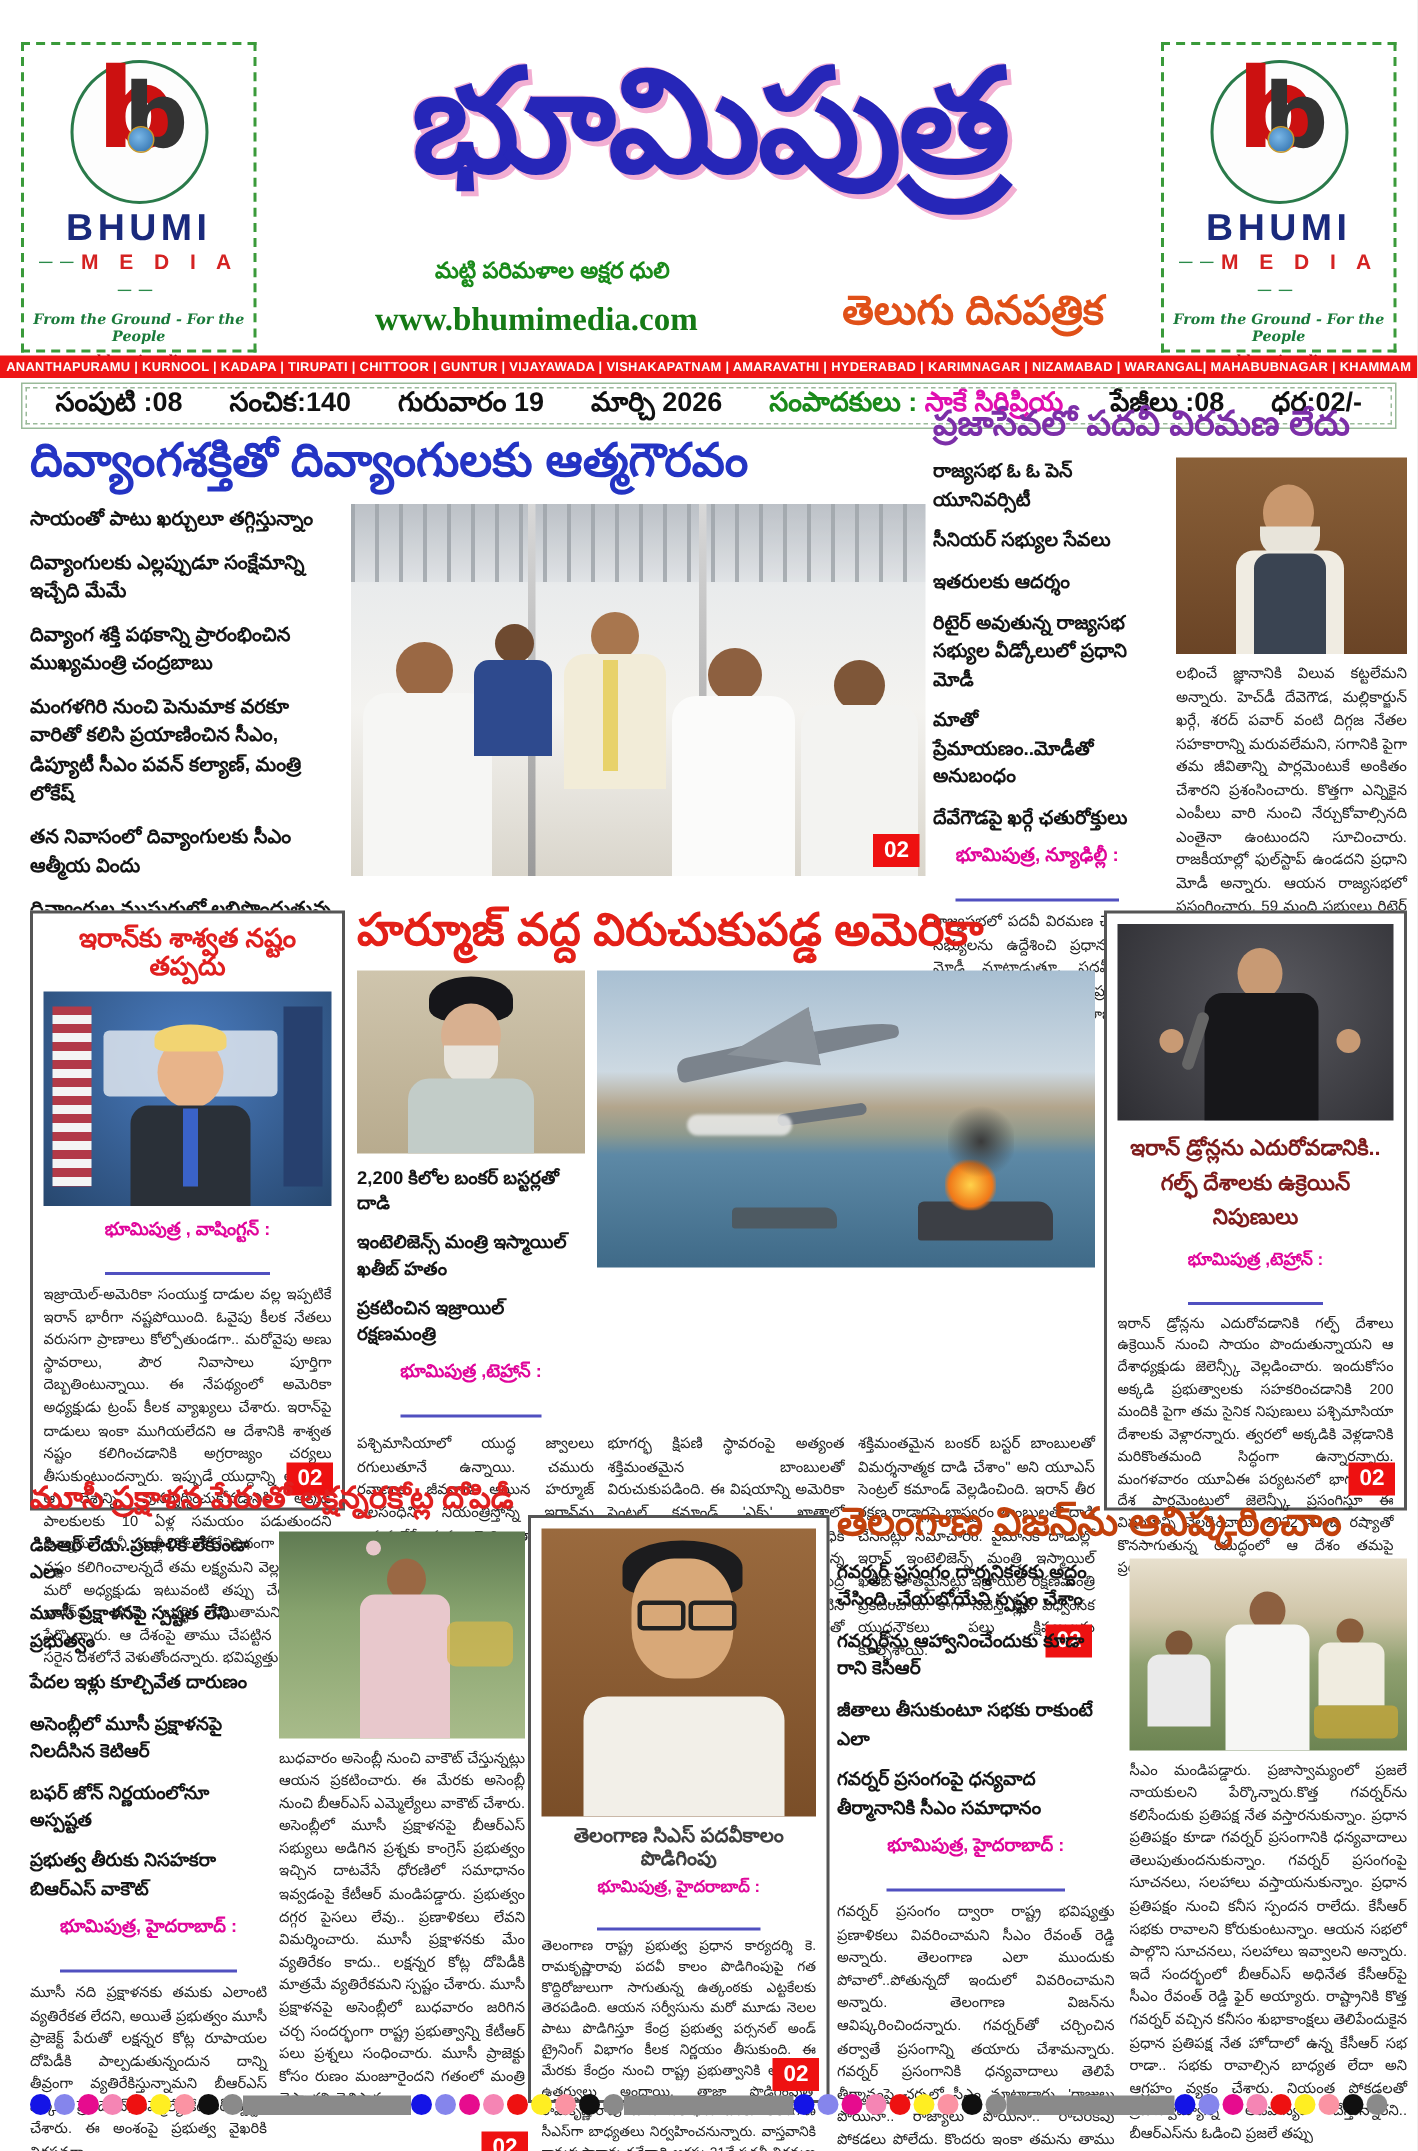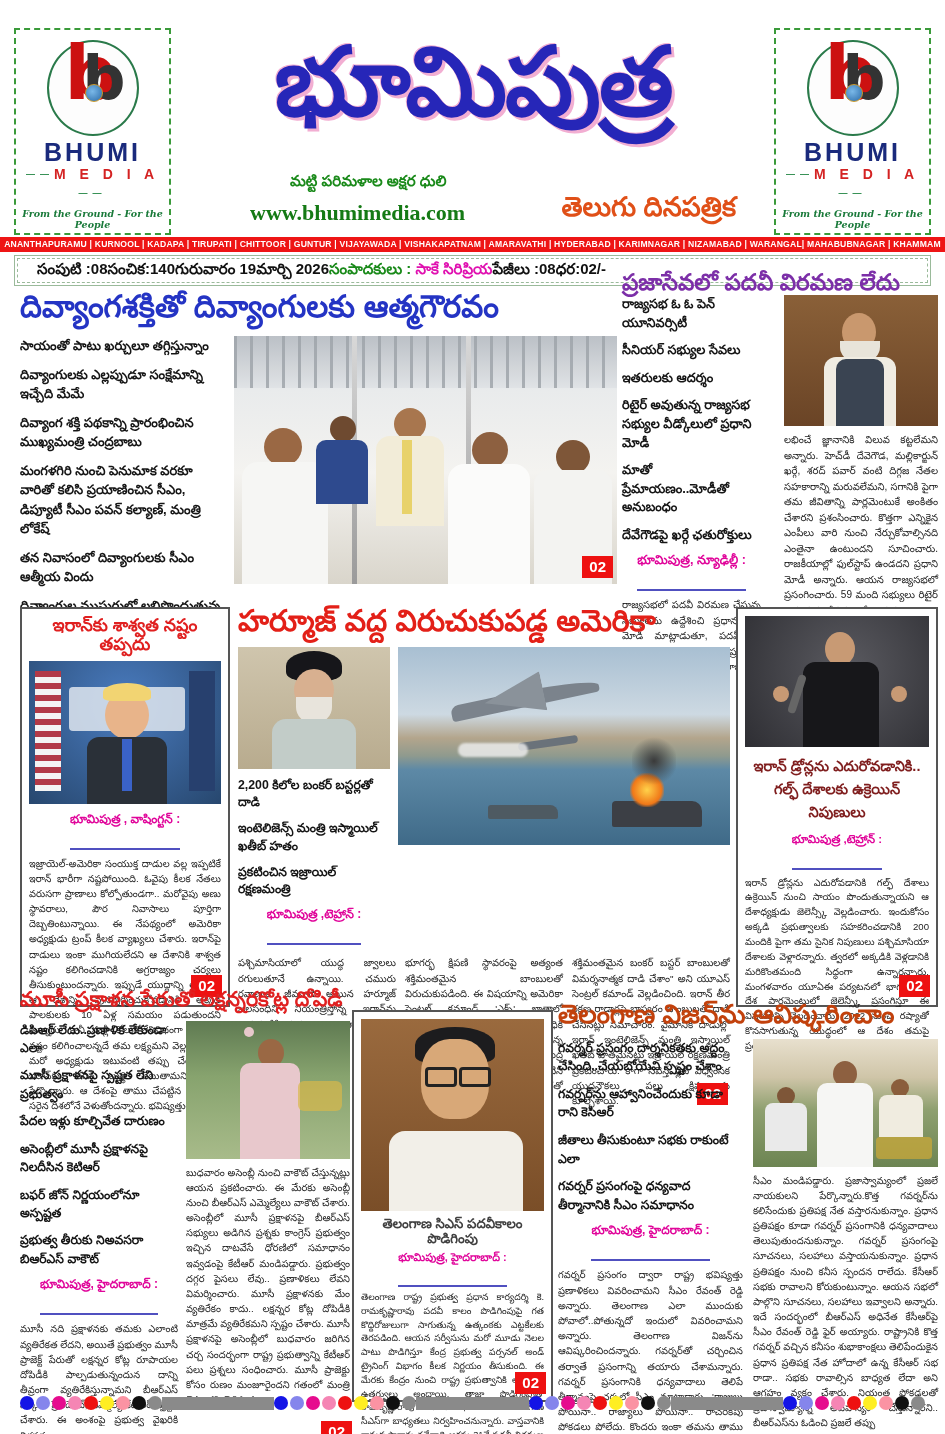--- a/index.html
+++ b/index.html
@@ -27,21 +27,21 @@
   .mast-title{font-size:96px;font-weight:bold;color:#2626b8;line-height:1.05;
               text-shadow:3px 3px 0 #f2aed2, -1px -1px 0 #f2aed2;letter-spacing:-2px;}
   .mast-tagline{position:absolute;left:110px;top:140px;font-size:15px;font-weight:bold;color:#1a8a1a;}
   .mast-site{position:absolute;left:70px;top:168px;font-size:22px;font-weight:bold;color:#157a15;
              font-family:"Liberation Serif",serif;}
   .mast-edition{position:absolute;right:30px;top:160px;font-size:27px;font-weight:bold;color:#e05018;}
   .cities{position:absolute;left:0;top:237px;width:945px;height:15px;background:#ee1515;color:#fff;
           font-size:8.6px;font-weight:bold;text-align:center;line-height:15px;letter-spacing:.2px;}
   .infobar{position:absolute;left:14px;top:255px;width:917px;height:31px;border:1px solid #9aba9a;
            outline:1px dashed #9aba9a;outline-offset:-4px;display:flex;align-items:center;
-           justify-content:flex-start;padding:0 22px;box-sizing:border-box;font-size:15px;font-weight:bold;color:#111;}
+           justify-content:space-between;padding:0 22px;box-sizing:border-box;font-size:18px;font-weight:bold;color:#111;}
   .ed-label{color:#1a8a1a;} .ed-name{color:#e010b0;}
   
   .headline{font-weight:bold;line-height:1.1;}
   .bullets p{margin:0 0 9px;font-weight:bold;color:#151515;}
   .byline{display:block;text-align:center;font-weight:bold;color:#e0059a;margin:8px 0 6px;}
   .byline span{display:inline-block;border-bottom:2px solid #5050c0;padding-bottom:19px;}
   .body-text{color:#222;text-align:justify;line-height:1.55;}
   .badge{position:absolute;background:#ee1111;color:#fff;font-weight:bold;font-size:15px;
          padding:2px 7px;line-height:1.2;}
   .boxed{border:2px solid #555;background:#fff;box-sizing:border-box;padding:7px;}
@@ -52,21 +52,21 @@
   .art-lead .headline{font-size:31px;color:#2434c4;}
   .lead-row{display:flex;gap:10px;margin-top:12px;}
   .lead-bullets{width:204px;font-size:13px;line-height:1.5;}
   .bus-photo{width:383px;height:248px;background:linear-gradient(#c9ced4 0%,#e9ebec 22%,#f4f3f0 55%,#d9d5cb 100%);}
   .bus-rack{position:absolute;top:0;left:0;right:0;height:52px;
             background:repeating-linear-gradient(90deg,#9aa0a6 0 3px,transparent 3px 16px),linear-gradient(#b9bec4,#dfe2e5);opacity:.8;}
   .bus-pole{position:absolute;top:0;bottom:0;width:5px;background:linear-gradient(#d8d8d8,#9a9a9a);}
   
   .art-modi{position:absolute;left:622px;top:270px;width:316px;}
   .art-modi .headline{font-size:23px;color:#7c2fa8;}
-  .modi-grid{display:flex;gap:23px;}
+  .modi-grid{display:flex;gap:23px;margin-top:10px;}
   .modi-col{width:154px;}
   .art-modi .bullets{font-size:12.8px;line-height:1.45;}
   .art-modi .byline{font-size:12.5px;}
   .art-modi .body-text{font-size:10px;}
   .modi-photo{width:154px;height:131px;background:linear-gradient(#8a6038,#6a4426);}
   
   .art-trump{position:absolute;left:20px;top:607px;width:210px;height:400px;}
   .art-trump .headline{font-size:17.5px;color:#e02020;text-align:center;}
   .trump-photo{width:100%;height:143px;margin-top:6px;background:radial-gradient(circle at 50% 30%,#4a7cc0,#27476e);}
   .art-trump .byline{font-size:12px;}
@@ -304,21 +304,21 @@
   <div class="art-musi">
     <div class="headline">మూసీ ప్రక్షాళన పేరుతో లక్షన్నరకోట్ల దోపిడీ</div>
     <div class="musi-grid">
       <div class="musi-c1">
         <div class="bullets">
           <p>డిపిఆర్ లేదు..ప్రణాళిక లేకుండా ఎలా</p>
           <p>మూసీ ప్రక్షాళనపై స్పష్టత లేని ప్రభుత్వం</p>
           <p>పేదల ఇళ్లు కూల్చివేత దారుణం</p>
           <p>అసెంబ్లీలో మూసీ ప్రక్షాళనపై నిలదీసిన కెటిఆర్</p>
           <p>బఫర్ జోన్ నిర్ణయంలోనూ అస్పష్టత</p>
-          <p>ప్రభుత్వ తీరుకు నిఅవసరా బిఆర్ఎస్ వాకౌట్</p>
+          <p>ప్రభుత్వ తీరుకు నిసహకరా బిఆర్ఎస్ వాకౌట్</p>
         </div>
         <div class="byline"><span>భూమిపుత్ర, హైదరాబాద్ :</span></div>
         <div class="body-text">మూసీ నది ప్రక్షాళనకు తమకు ఎలాంటి వ్యతిరేకత లేదని, అయితే ప్రభుత్వం మూసీ ప్రాజెక్ట్ పేరుతో లక్షన్నర కోట్ల రూపాయల దోపిడీకి పాల్పడుతున్నందున దాన్ని తీవ్రంగా వ్యతిరేకిస్తున్నామని బీఆర్ఎస్ వర్కింగ్ ప్రెసిడెంట్, ఎమ్మెల్యే కేటీఆర్ స్పష్టం చేశారు. ఈ అంశంపై ప్రభుత్వ వైఖరికి నిరసనగా</div>
       </div>
       <div class="musi-c2" style="position:relative;">
         <div class="photo ktr-photo">
           <div class="ph" style="left:72px;top:18px;width:26px;height:28px;background:#9a6844;"></div>
           <div style="position:absolute;left:54px;top:42px;width:60px;height:96px;background:#e8c8cc;border-radius:10px 10px 0 0;"></div>
           <div class="ph" style="left:58px;top:6px;width:10px;height:10px;background:#e8c8cc;"></div>
           <div style="position:absolute;right:8px;top:60px;width:44px;height:30px;background:#d8b84a;border-radius:6px;opacity:.7;"></div>

